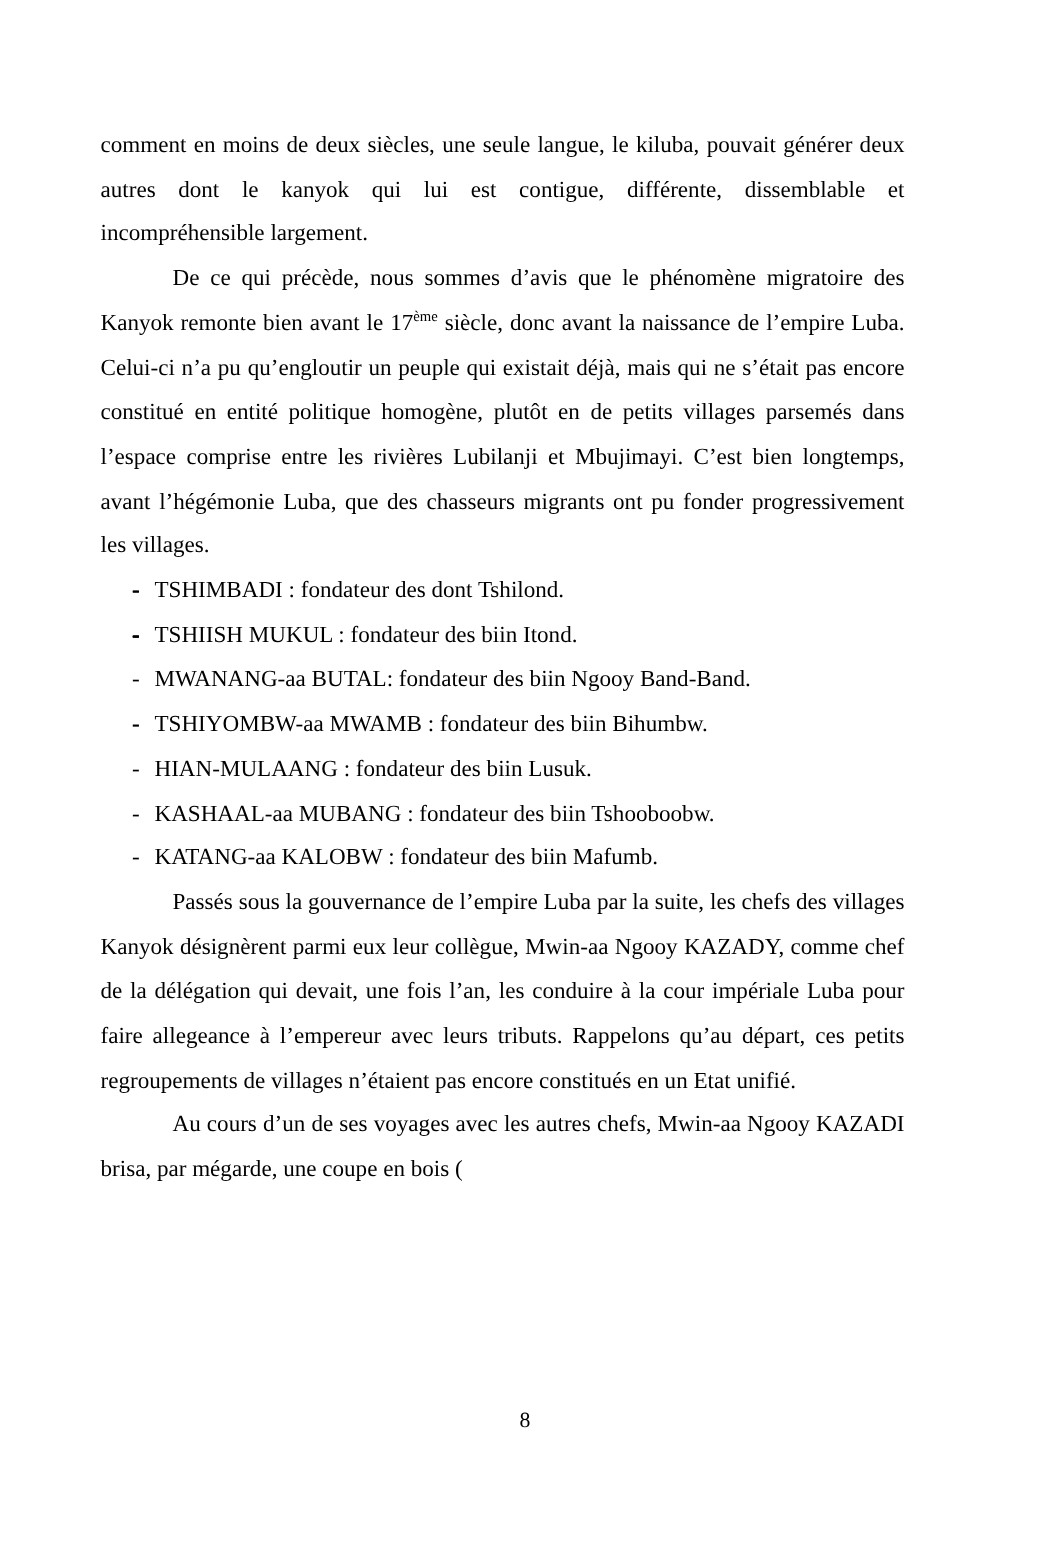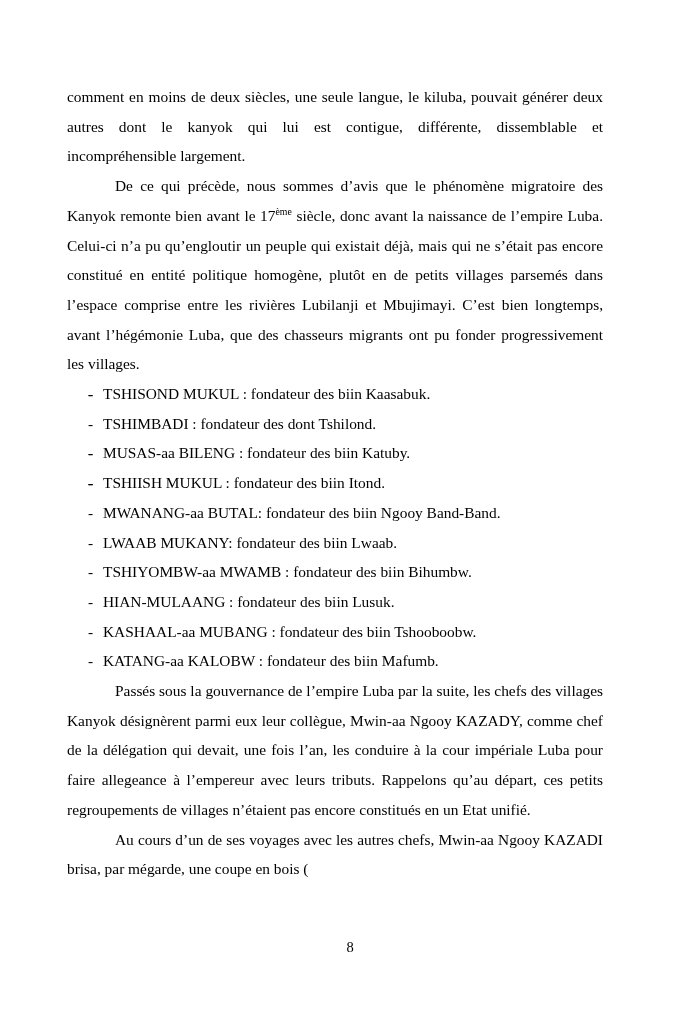--- a/index.html
+++ b/index.html
@@ -93,29 +93,29 @@
 
   <div class="content">
 
     <p class="para"><span>comment en moins de deux siècles, une seule langue, le kiluba, pouvait générer deux autres dont le kanyok qui lui est contigue, différente, dissemblable et incompréhensible largement.</span></p>
 
     <p class="para indent"><span>De  ce qui précède, nous sommes d’avis que le phénomène migratoire des Kanyok remonte bien avant le 17</span><span class="sup">ème</span><span> siècle, donc avant la naissance de l’empire Luba. Celui-ci n’a pu qu’engloutir un peuple qui existait déjà, mais qui ne s’était pas encore constitué en entité politique homogène, plutôt en de petits villages parsemés dans l’espace comprise entre les rivières Lubilanji et Mbujimayi. C’est bien longtemps, avant l’hégémonie Luba, que des chasseurs migrants ont pu fonder progressivement les villages.</span></p>
 
 
     <ul class="founders">
       <li><span class="dash">-</span></li>
-      <li><span class="dash">-</span><span class="entry">TSHISOND MUKUL : fondateur des biin Kaasabuk.</span></li>
+      <li><span class="dash">-</span></li>
       <li><span class="dash">-</span><span class="entry">TSHIMBADI : fondateur des dont Tshilond.</span></li>
       <li><span class="dash">-</span></li>
-      <li><span class="dash">-</span><span class="entry">MUSAS-aa BILENG : fondateur des biin Katuby.</span></li>
+      <li><span class="dash">-</span></li>
       <li><span class="dash">-</span></li>
       <li class="wrap"><span class="dash">-</span></li>
       <li><span class="dash">-</span><span class="entry">TSHIISH MUKUL : fondateur des biin Itond.</span></li>
       <li><span class="dash">-</span><span class="entry">MWANANG-aa BUTAL: fondateur des biin Ngooy Band-Band.</span></li>
-      <li><span class="dash">-</span><span class="entry">LWAAB MUKANY: fondateur des biin Lwaab.</span></li>
+      <li><span class="dash">-</span></li>
       <li><span class="dash">-</span><span class="entry">TSHIYOMBW-aa MWAMB : fondateur des biin Bihumbw.</span></li>
       <li><span class="dash">-</span><span class="entry">HIAN-MULAANG : fondateur des biin Lusuk.</span></li>
       <li><span class="dash">-</span><span class="entry">KASHAAL-aa MUBANG : fondateur des biin Tshooboobw.</span></li>
       <li><span class="dash">-</span><span class="entry">KATANG-aa KALOBW : fondateur des biin Mafumb.</span></li>
     </ul>
 
     <p class="para indent"><span>Passés sous la gouvernance de l’empire Luba par la suite, les chefs des villages Kanyok désignèrent parmi eux leur collègue, Mwin-aa Ngooy KAZADY, comme chef de la délégation qui devait, une fois l’an, les conduire à la cour impériale Luba pour faire allegeance à l’empereur avec leurs tributs. Rappelons qu’au départ, ces petits regroupements de villages n’étaient pas encore constitués en un Etat unifié.</span></p>
 
     <p class="para indent last-line-natural"><span>Au cours d’un de ses voyages avec les autres chefs, Mwin-aa Ngooy KAZADI brisa, par mégarde, une coupe en bois (</span></p>
 

